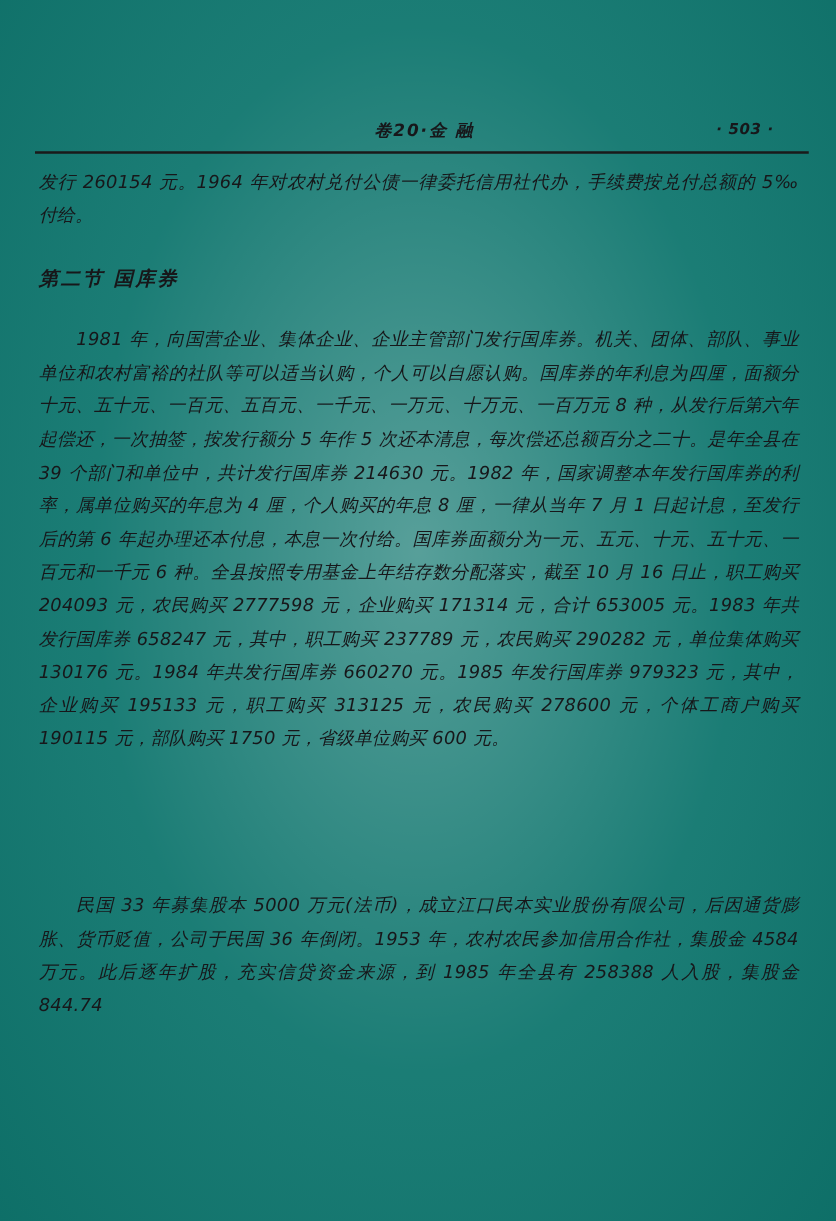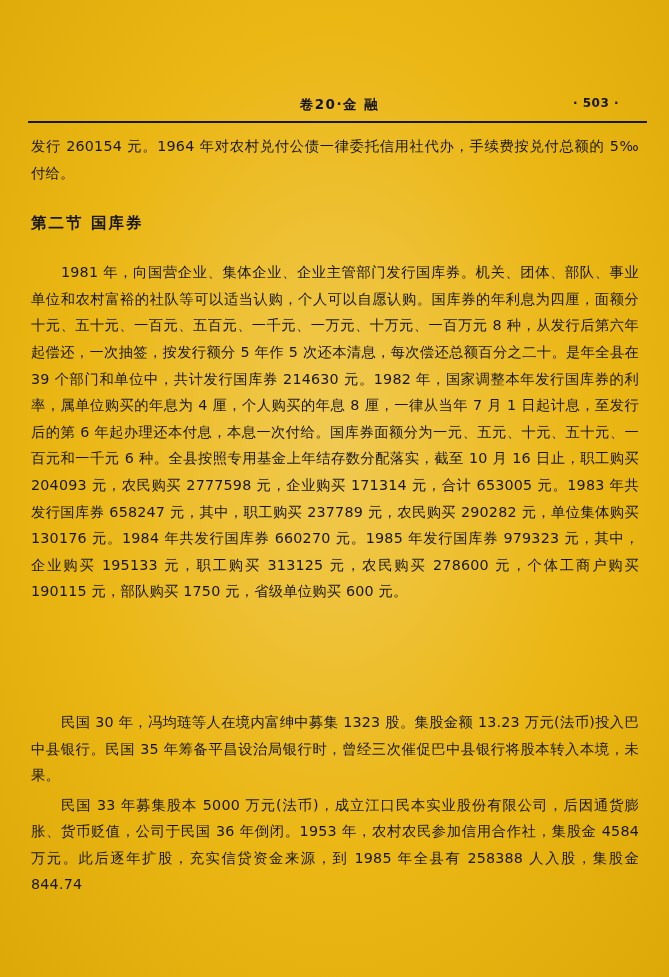--- a/index.html
+++ b/index.html
@@ -4,24 +4,25 @@
 <style>
   html, body {
     margin: 0;
     padding: 0;
     background: #8a8a88;
   }
   .page {
     position: relative;
     width: 669px;
     height: 977px;
-    background: #eab308;
+    background: #0f766e;
     overflow: hidden;
     font-family: "DejaVu Sans", "Liberation Sans", sans-serif;
     color: #17171a;
+    font-style: italic;
   }
   
   .page::before {
     content: "";
     position: absolute;
     inset: 0;
     background:
       radial-gradient(ellipse at 50% 45%, rgba(255,255,255,0.30) 0%, rgba(255,255,255,0.05) 55%, rgba(0,0,0,0.06) 100%);
     pointer-events: none;
   }
@@ -114,19 +115,18 @@
 
       <p class="para indent">1981 年，向国营企业、集体企业、企业主管部门发行国库券。机关、团体、部队、事业单位和农村富裕的社队等可以适当认购，个人可以自愿认购。国库券的年利息为四厘，面额分十元、五十元、一百元、五百元、一千元、一万元、十万元、一百万元 8 种，从发行后第六年起偿还，一次抽签，按发行额分 5 年作 5 次还本清息，每次偿还总额百分之二十。是年全县在 39 个部门和单位中，共计发行国库券 214630 元。1982 年，国家调整本年发行国库券的利率，属单位购买的年息为 4 厘，个人购买的年息 8 厘，一律从当年 7 月 1 日起计息，至发行后的第 6 年起办理还本付息，本息一次付给。国库券面额分为一元、五元、十元、五十元、一百元和一千元 6 种。全县按照专用基金上年结存数分配落实，截至 10 月 16 日止，职工购买 204093 元，农民购买 2777598 元，企业购买 171314 元，合计 653005 元。1983 年共发行国库券 658247 元，其中，职工购买 237789 元，农民购买 290282 元，单位集体购买 130176 元。1984 年共发行国库券 660270 元。1985 年发行国库券 979323 元，其中，企业购买 195133 元，职工购买 313125 元，农民购买 278600 元，个体工商户购买 190115 元，部队购买 1750 元，省级单位购买 600 元。</p>
 
       <div class="sp-sec-top"></div>
       <div class="sp-sec-bot"></div>
 
 
       <div class="sp-sec-top"></div>
       <div class="sp-sec-bot"></div>
 
-      <p class="para indent">民国 30 年，冯均琏等人在境内富绅中募集 1323 股。集股金额 13.23 万元(法币)投入巴中县银行。民国 35 年筹备平昌设治局银行时，曾经三次催促巴中县银行将股本转入本境，未果。</p>
       <div class="sp-small"></div>
       <p class="para indent">民国 33 年募集股本 5000 万元(法币)，成立江口民本实业股份有限公司，后因通货膨胀、货币贬值，公司于民国 36 年倒闭。1953 年，农村农民参加信用合作社，集股金 4584 万元。此后逐年扩股，充实信贷资金来源，到 1985 年全县有 258388 人入股，集股金 844.74</p>
 
     </div>
   </div>
 </div>
 
 </body></html>

